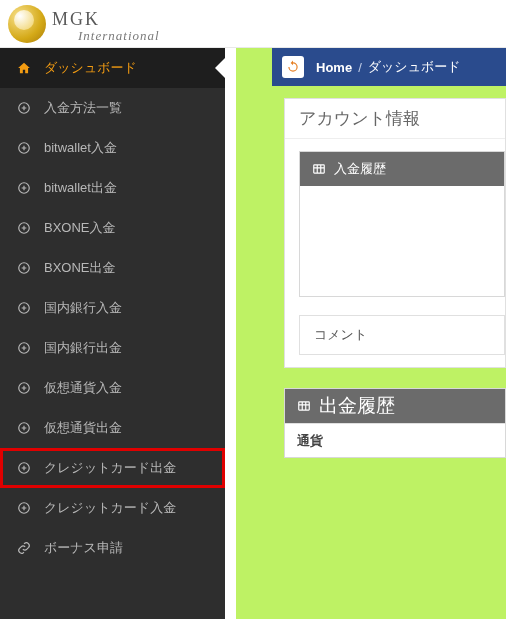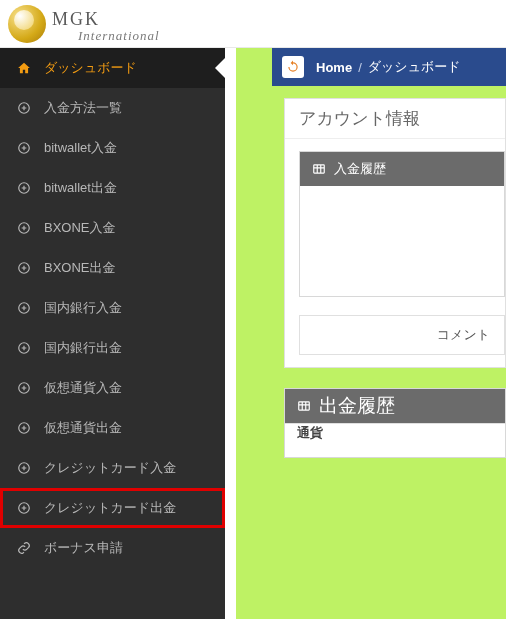--- a/index.html
+++ b/index.html
@@ -23,33 +23,33 @@
 
 .main { flex: 1; background: #bef264; overflow: hidden; padding-left: 36px; }
 .breadcrumb-bar { background: #2a4b8d; color: #fff; height: 38px; display: flex; align-items: center; padding: 0 10px; font-size: 13px; }
 .refresh-btn { width: 22px; height: 22px; background: #fff; border-radius: 3px; display: flex; align-items: center; justify-content: center; margin-right: 12px; }
 .refresh-btn svg { width: 14px; height: 14px; }
 .breadcrumb-sep { margin: 0 6px; color: #c0cde6; }
 
 .content { padding: 12px 0 12px 12px; }
 .panel { background: #fff; border: 1px solid #e0e0e0; margin-bottom: 20px; }
 .panel-header { height: 40px; display: flex; align-items: center; padding: 0 14px; color: #666; font-size: 17px; border-bottom: 1px solid #eee; }
-.panel-body { padding: 12px 0 12px 14px; text-align: right; }
+.panel-body { padding: 12px 0 12px 14px; }
 
 .card { border: 1px solid #d8d8d8; background: #fff; }
 .card-header { background: #6b6b6b; color: #fff; height: 34px; display: flex; align-items: center; padding: 0 12px; font-size: 13px; }
 .card-header .icon { margin-right: 8px; }
 .card-body { padding: 12px; min-height: 110px; }
 
 .comment-label { padding: 10px 14px; font-size: 13px; color: #555; border: 1px solid #e0e0e0; background: #fff; margin-top: 18px; }
 
 .table-card { border: 1px solid #d8d8d8; }
 .table-header { background: #6b6b6b; color: #fff; height: 34px; display: flex; align-items: center; padding: 0 12px; font-size: 19px; }
 .table-header .icon { margin-right: 8px; }
-.table-row { display: flex; height: 34px; align-items: flex-start; background: #fff; border-top: 1px solid #e0e0e0; }
+.table-row { display: flex; height: 34px; align-items: center; background: #fff; border-top: 1px solid #e0e0e0; }
 .table-cell-h { padding: 0 12px; font-size: 13px; color: #444; font-weight: bold; }
 .col1 { flex: 0 0 180px; }
 .col2 { flex: 1; }
 
 svg { display: block; }
 </style>
 </head>
 <body>
 
 <div class="header">
@@ -156,38 +156,38 @@
     <div class="sidebar-item">
       <span class="icon">
         <svg viewBox="0 0 24 24" width="14" height="14" fill="none" stroke="currentColor" stroke-width="2">
             <circle cx="12" cy="12" r="9"></circle>
             <path d="M12 8v8M8 12h8"></path>
           </svg>
       </span>
       <span>仮想通貨出金</span>
     </div>
 
+    <div class="sidebar-item highlighted">
+      <span class="icon">
+        <svg viewBox="0 0 24 24" width="14" height="14" fill="none" stroke="currentColor" stroke-width="2">
+            <circle cx="12" cy="12" r="9"></circle>
+            <path d="M12 8v8M8 12h8"></path>
+          </svg>
+      </span>
+      <span>クレジットカード出金</span>
+    </div>
+
     <div class="sidebar-item">
       <span class="icon">
         <svg viewBox="0 0 24 24" width="14" height="14" fill="none" stroke="currentColor" stroke-width="2">
             <circle cx="12" cy="12" r="9"></circle>
             <path d="M12 8v8M8 12h8"></path>
           </svg>
       </span>
       <span>クレジットカード入金</span>
-    </div>
-
-    <div class="sidebar-item highlighted">
-      <span class="icon">
-        <svg viewBox="0 0 24 24" width="14" height="14" fill="none" stroke="currentColor" stroke-width="2">
-            <circle cx="12" cy="12" r="9"></circle>
-            <path d="M12 8v8M8 12h8"></path>
-          </svg>
-      </span>
-      <span>クレジットカード出金</span>
     </div>
 
     <div class="sidebar-item">
       <span class="icon">
         <svg viewBox="0 0 24 24" width="14" height="14" fill="none" stroke="currentColor" stroke-width="2">
             <path d="M10 14a5 5 0 0 0 7 0l3-3a5 5 0 0 0-7-7l-1 1"></path>
             <path d="M14 10a5 5 0 0 0-7 0l-3 3a5 5 0 0 0 7 7l1-1"></path>
           </svg>
       </span>
       <span>ボーナス申請</span>

